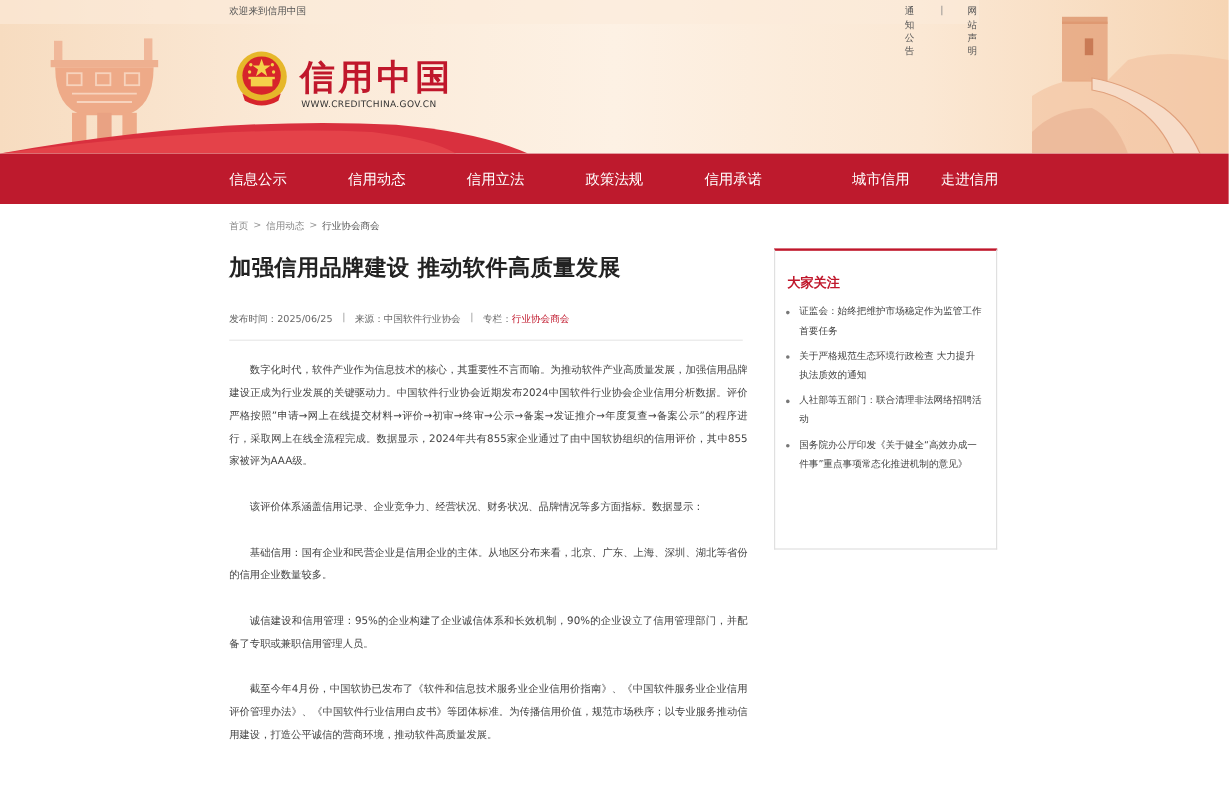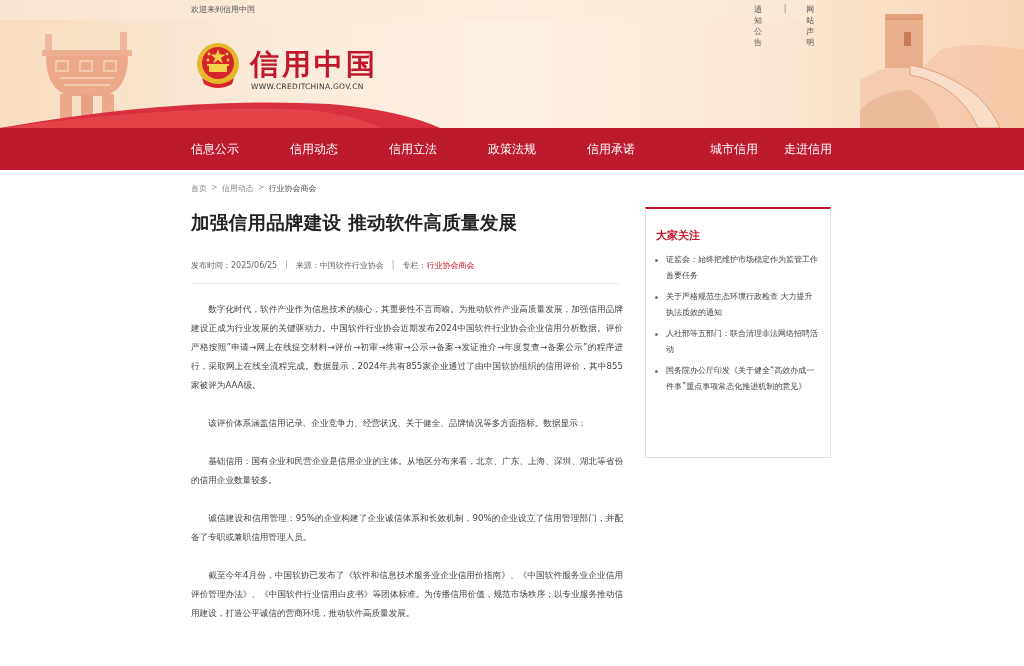--- a/index.html
+++ b/index.html
@@ -179,21 +179,21 @@
   <span class="sep">|</span>
   <span>来源：中国软件行业协会</span>
   <span class="sep">|</span>
   <span><span>专栏：</span><a class="column">行业协会商会</a></span>
 </div>
 
 <div class="divider"></div>
 
 <div class="article">
   <p>数字化时代，软件产业作为信息技术的核心，其重要性不言而喻。为推动软件产业高质量发展，加强信用品牌建设正成为行业发展的关键驱动力。中国软件行业协会近期发布2024中国软件行业协会企业信用分析数据。评价严格按照”申请→网上在线提交材料→评价→初审→终审→公示→备案→发证推介→年度复查→备案公示”的程序进行，采取网上在线全流程完成。数据显示，2024年共有855家企业通过了由中国软协组织的信用评价，其中855家被评为AAA级。</p>
-  <p>该评价体系涵盖信用记录、企业竞争力、经营状况、关于健全、品牌情况等多方面指标。数据显示：</p>
+  <p>该评价体系涵盖信用记录、企业竞争力、经营状况、财务状况、品牌情况等多方面指标。数据显示：</p>
   <p>基础信用：国有企业和民营企业是信用企业的主体。从地区分布来看，北京、广东、上海、深圳、湖北等省份的信用企业数量较多。</p>
   <p>诚信建设和信用管理：95%的企业构建了企业诚信体系和长效机制，90%的企业设立了信用管理部门，并配备了专职或兼职信用管理人员。</p>
   <p>截至今年4月份，中国软协已发布了《软件和信息技术服务业企业信用价指南》、《中国软件服务业企业信用评价管理办法》、《中国软件行业信用白皮书》等团体标准。为传播信用价值，规范市场秩序；以专业服务推动信用建设，打造公平诚信的营商环境，推动软件高质量发展。</p>
 </div>
 
 <aside class="sidebar">
   <h3>大家关注</h3>
   <ul class="side-list">
     <li>证监会：始终把维护市场稳定作为监管工作首要任务</li>
     <li>关于严格规范生态环境行政检查 大力提升执法质效的通知</li>

